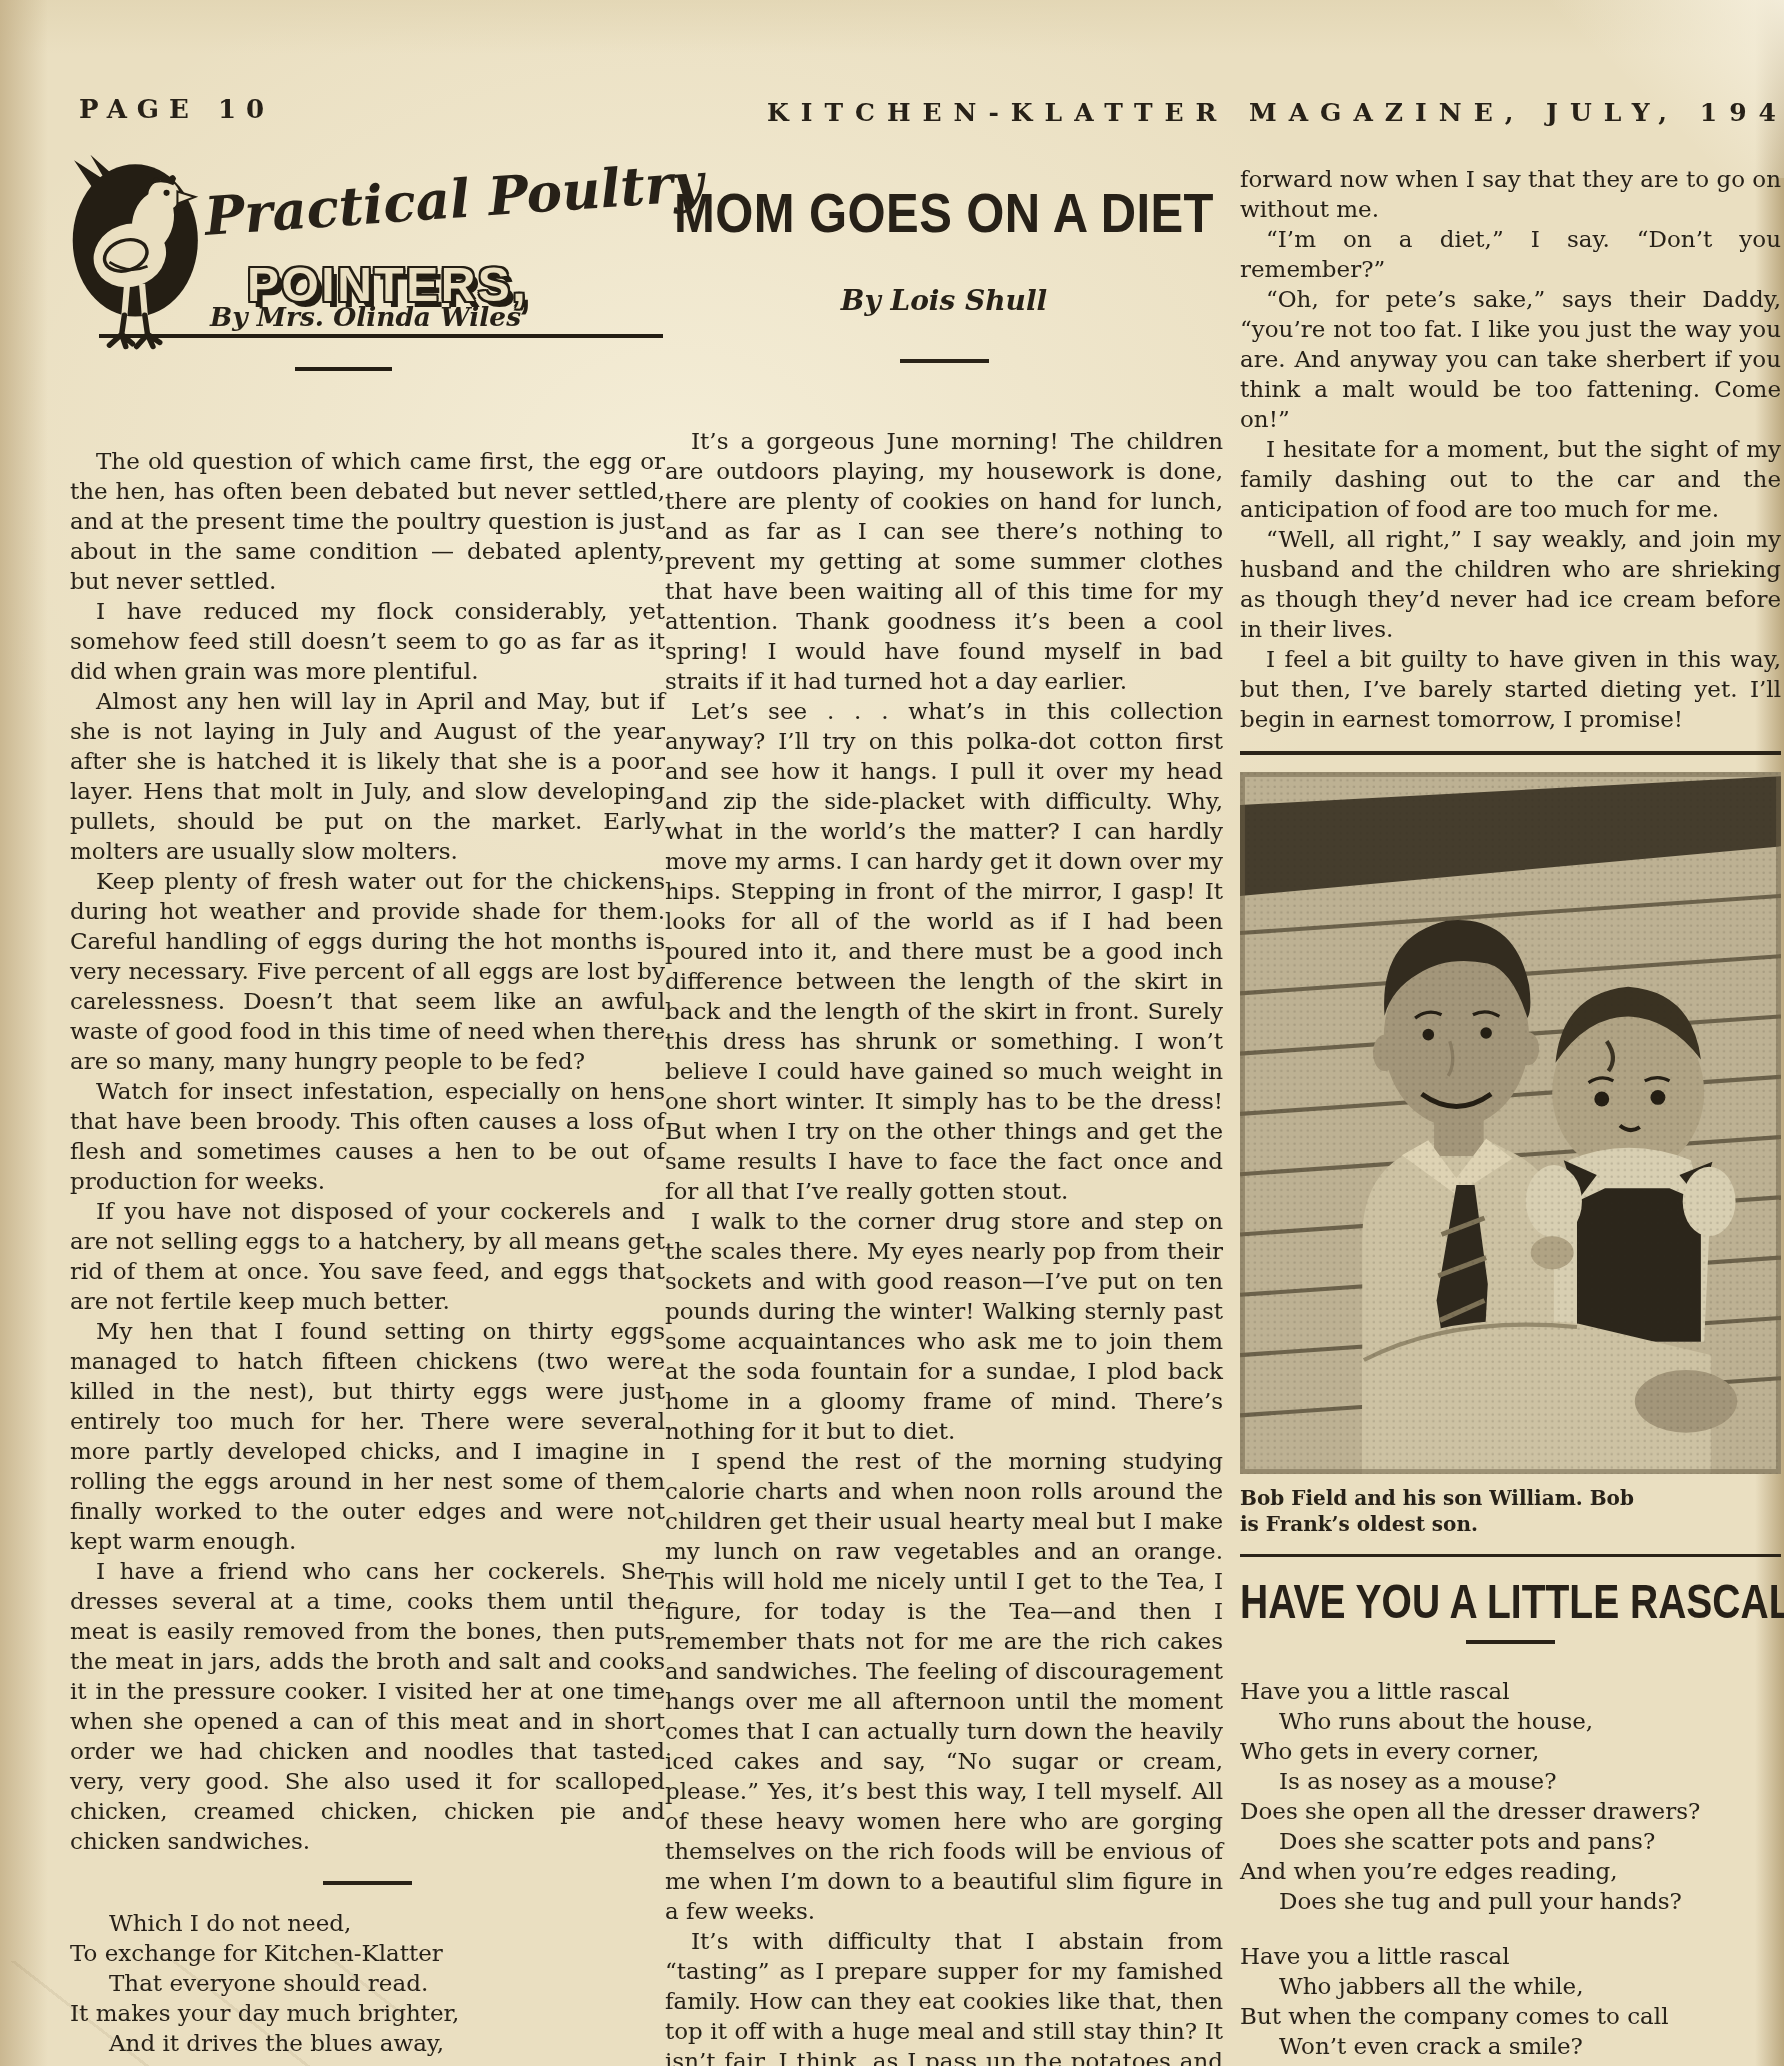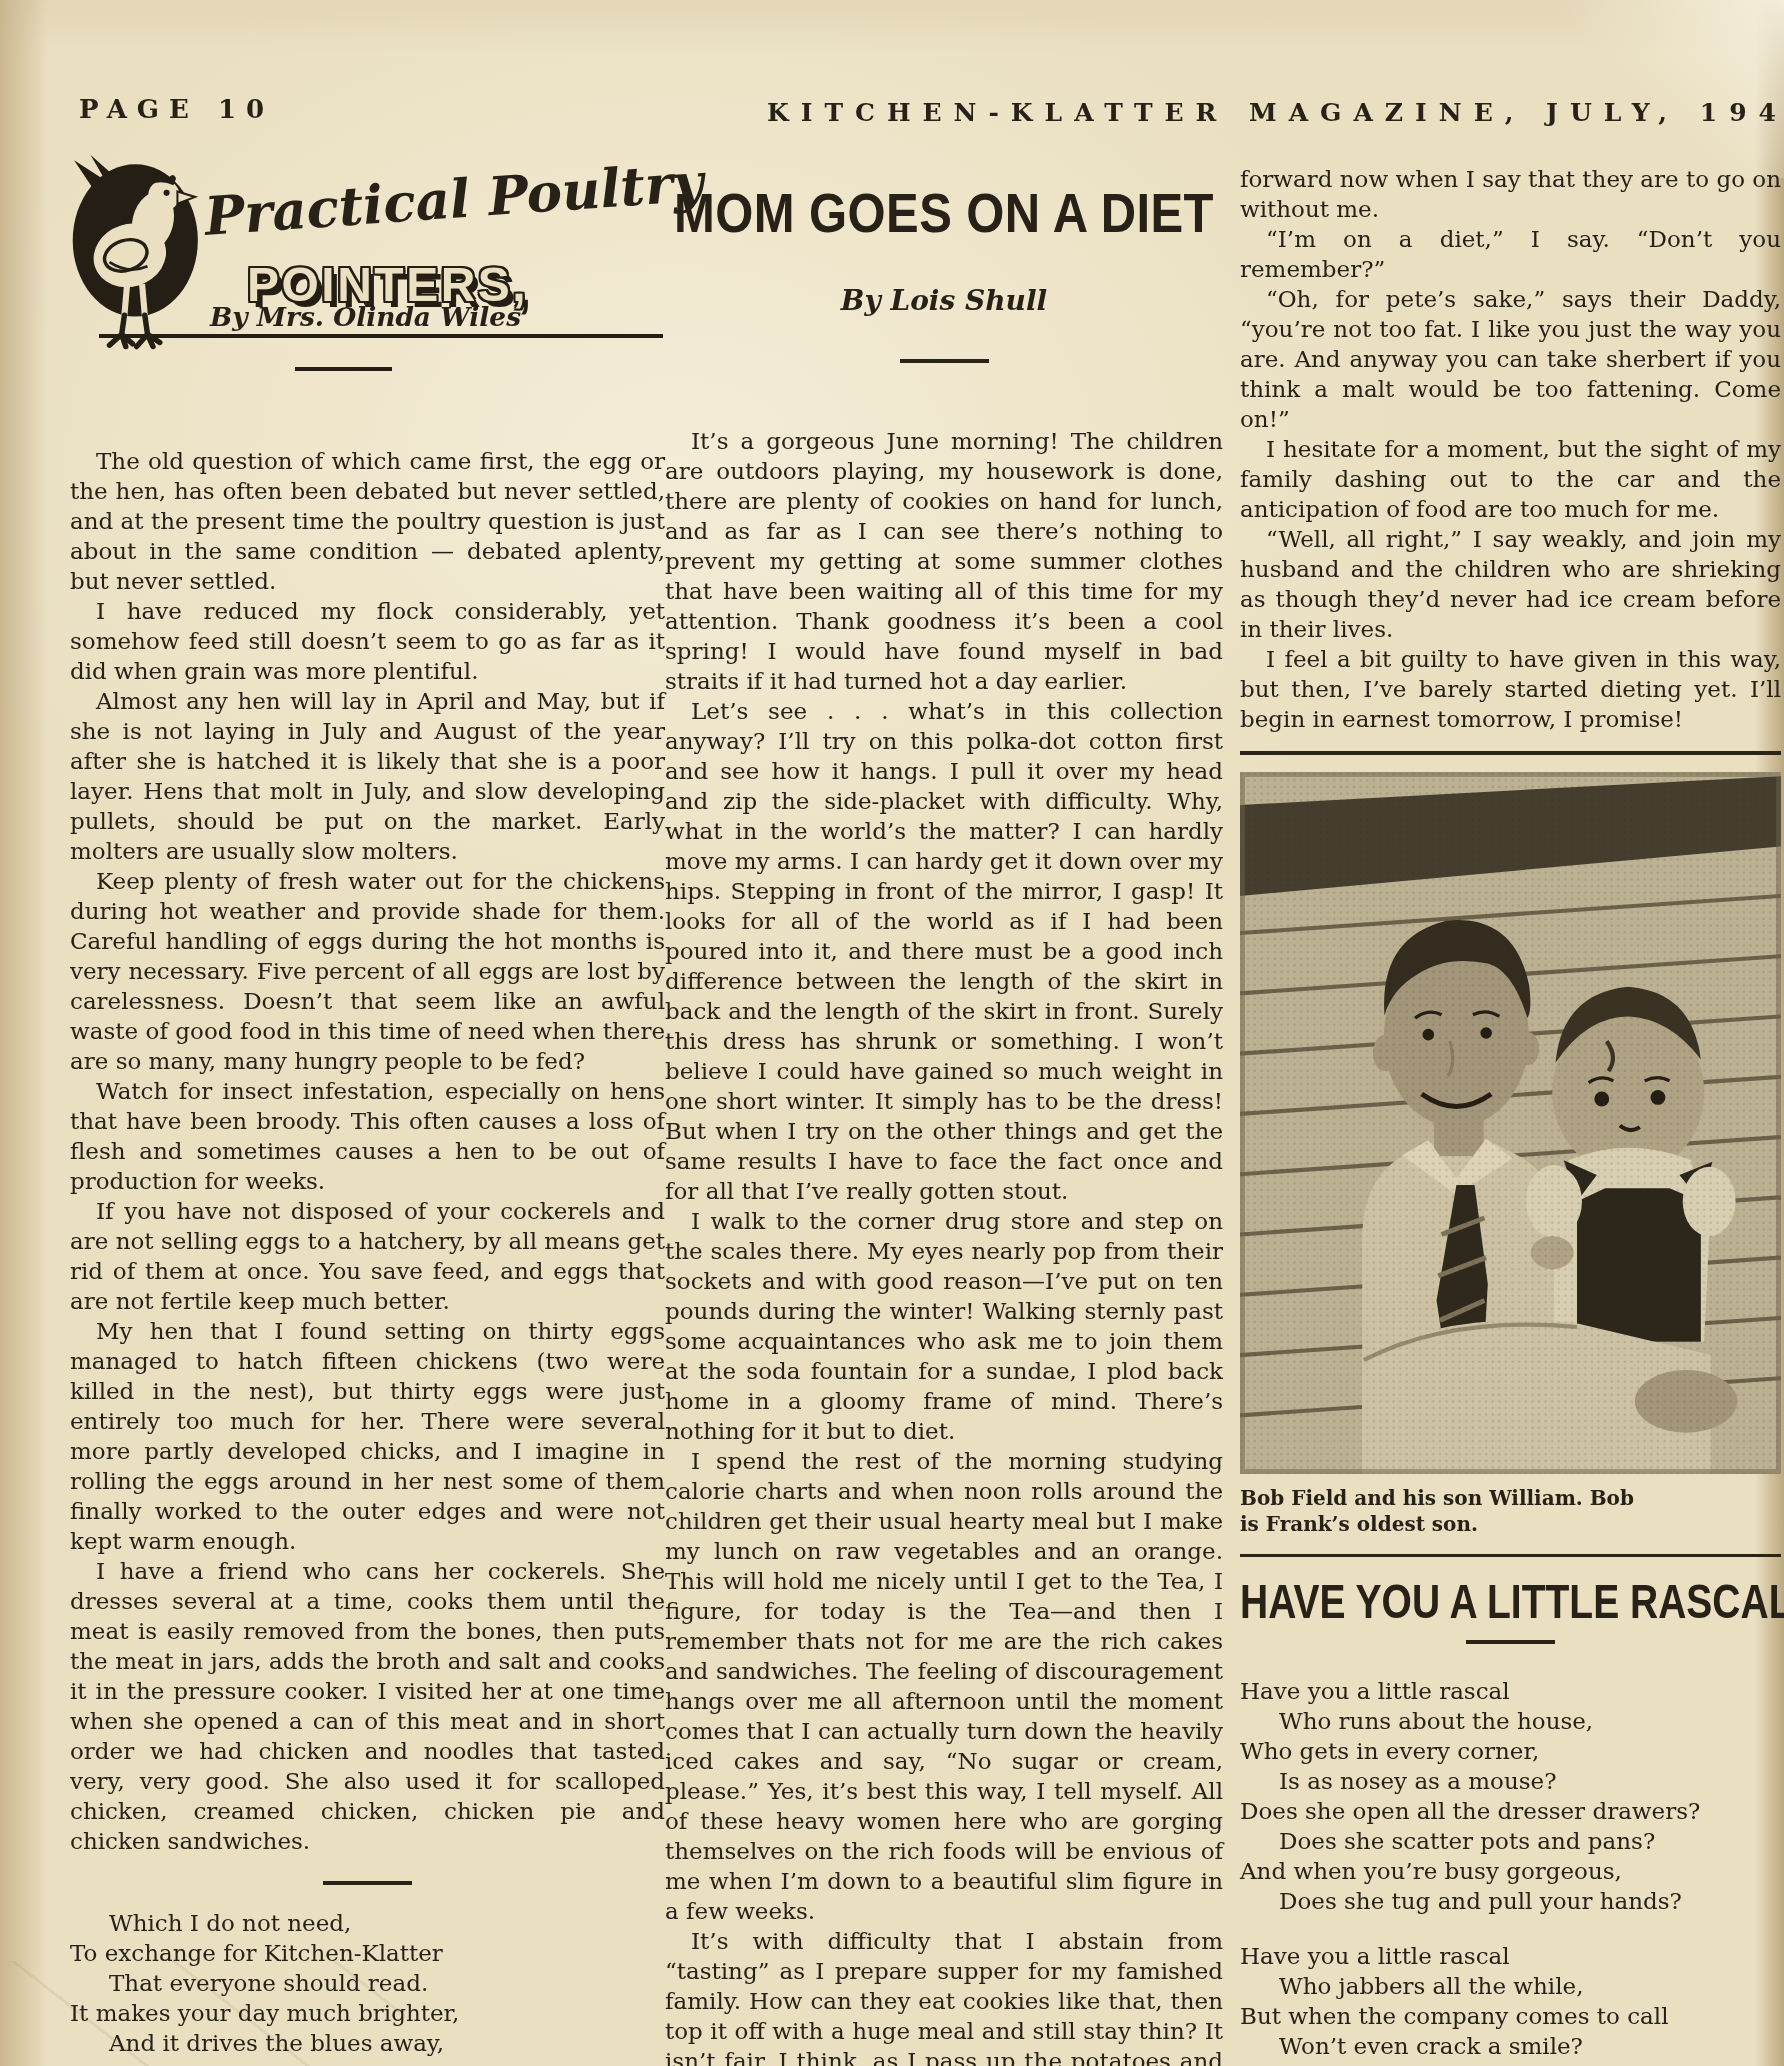--- a/index.html
+++ b/index.html
@@ -261,21 +261,21 @@
     <div class="sdiv rdiv"></div>
 
     <div class="poem">
       <div class="stanza">
         <div class="l">Have you a little rascal</div>
         <div class="l ind">Who runs about the house,</div>
         <div class="l">Who gets in every corner,</div>
         <div class="l ind">Is as nosey as a mouse?</div>
         <div class="l">Does she open all the dresser drawers?</div>
         <div class="l ind">Does she scatter pots and pans?</div>
-        <div class="l">And when you’re busy gorgeous,</div>
+        <div class="l">And when you’re edges reading,</div>
         <div class="l ind">Does she tug and pull your hands?</div>
       </div>
       <div class="stanza">
         <div class="l">Have you a little rascal</div>
         <div class="l ind">Who jabbers all the while,</div>
         <div class="l">But when the company comes to call</div>
         <div class="l ind">Won’t even crack a smile?</div>
         <div class="l">Does she play with empty boxes</div>
 
       </div>

